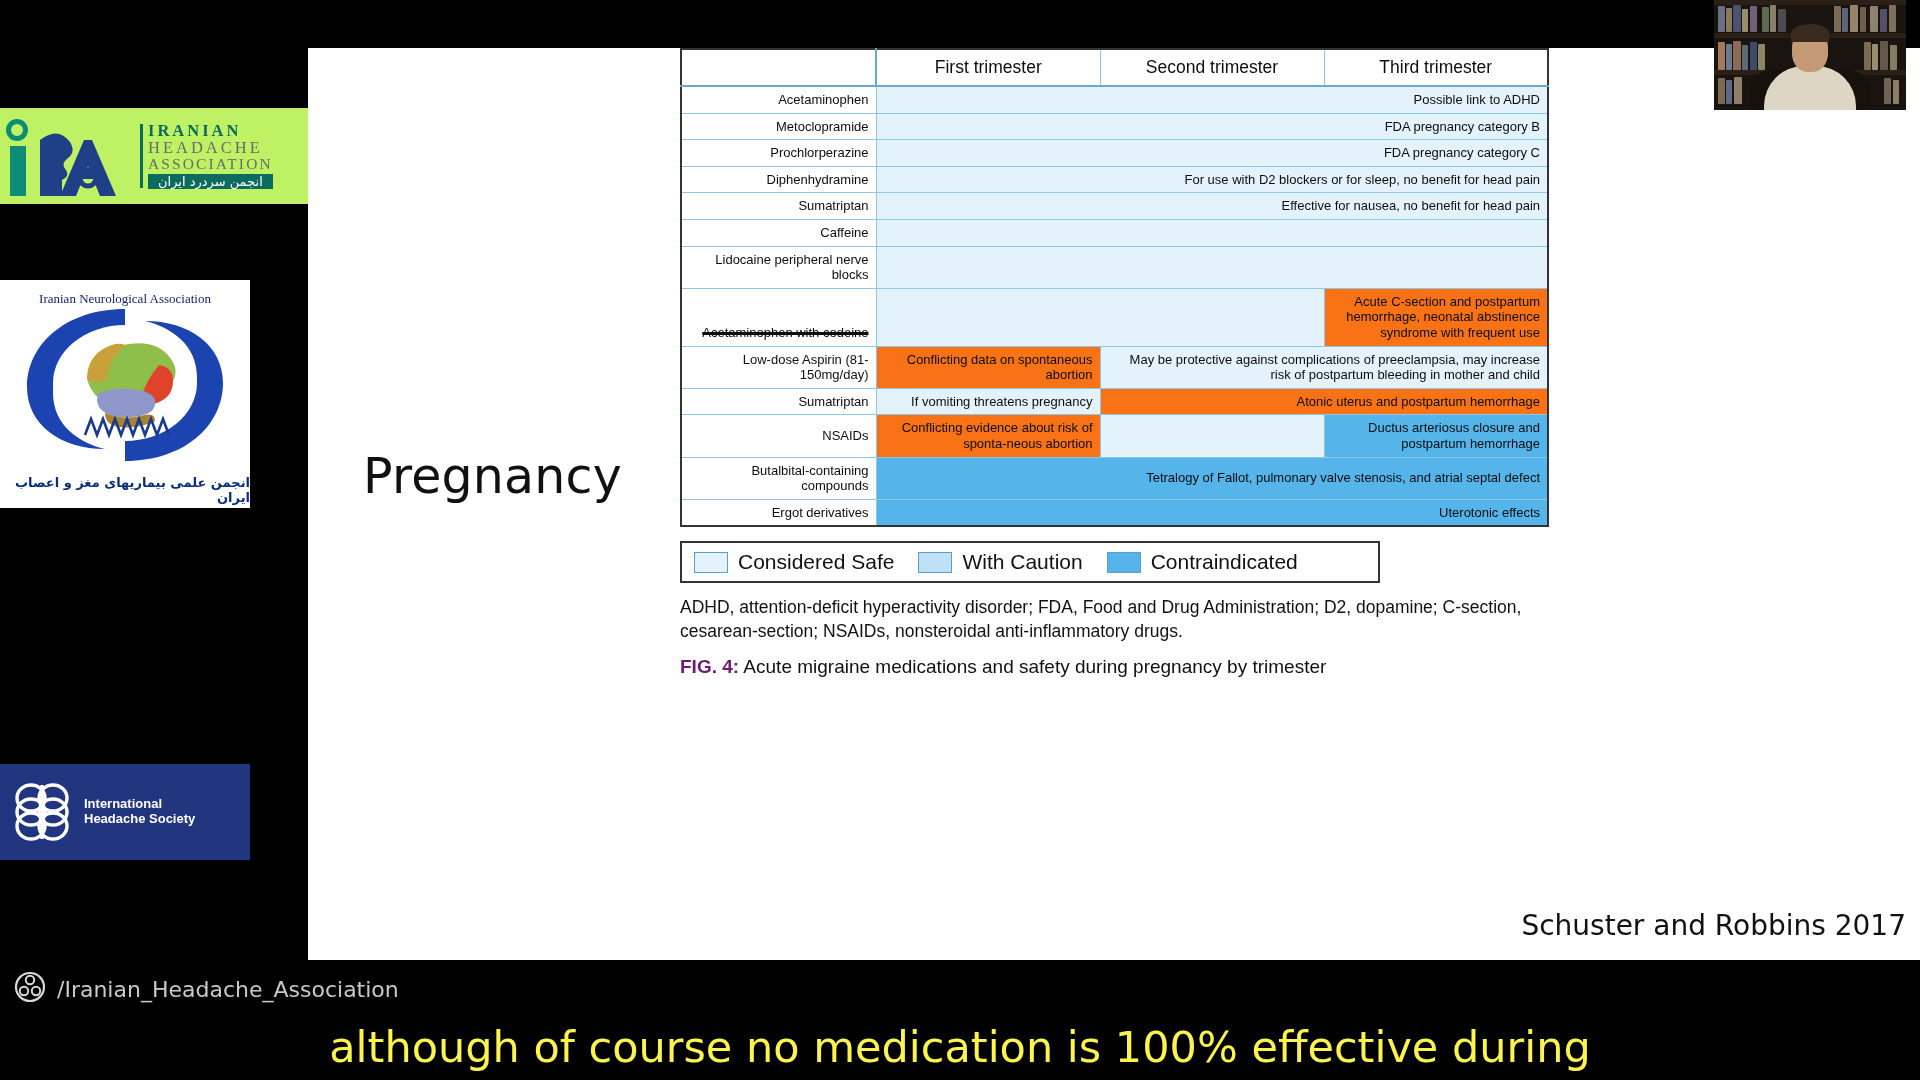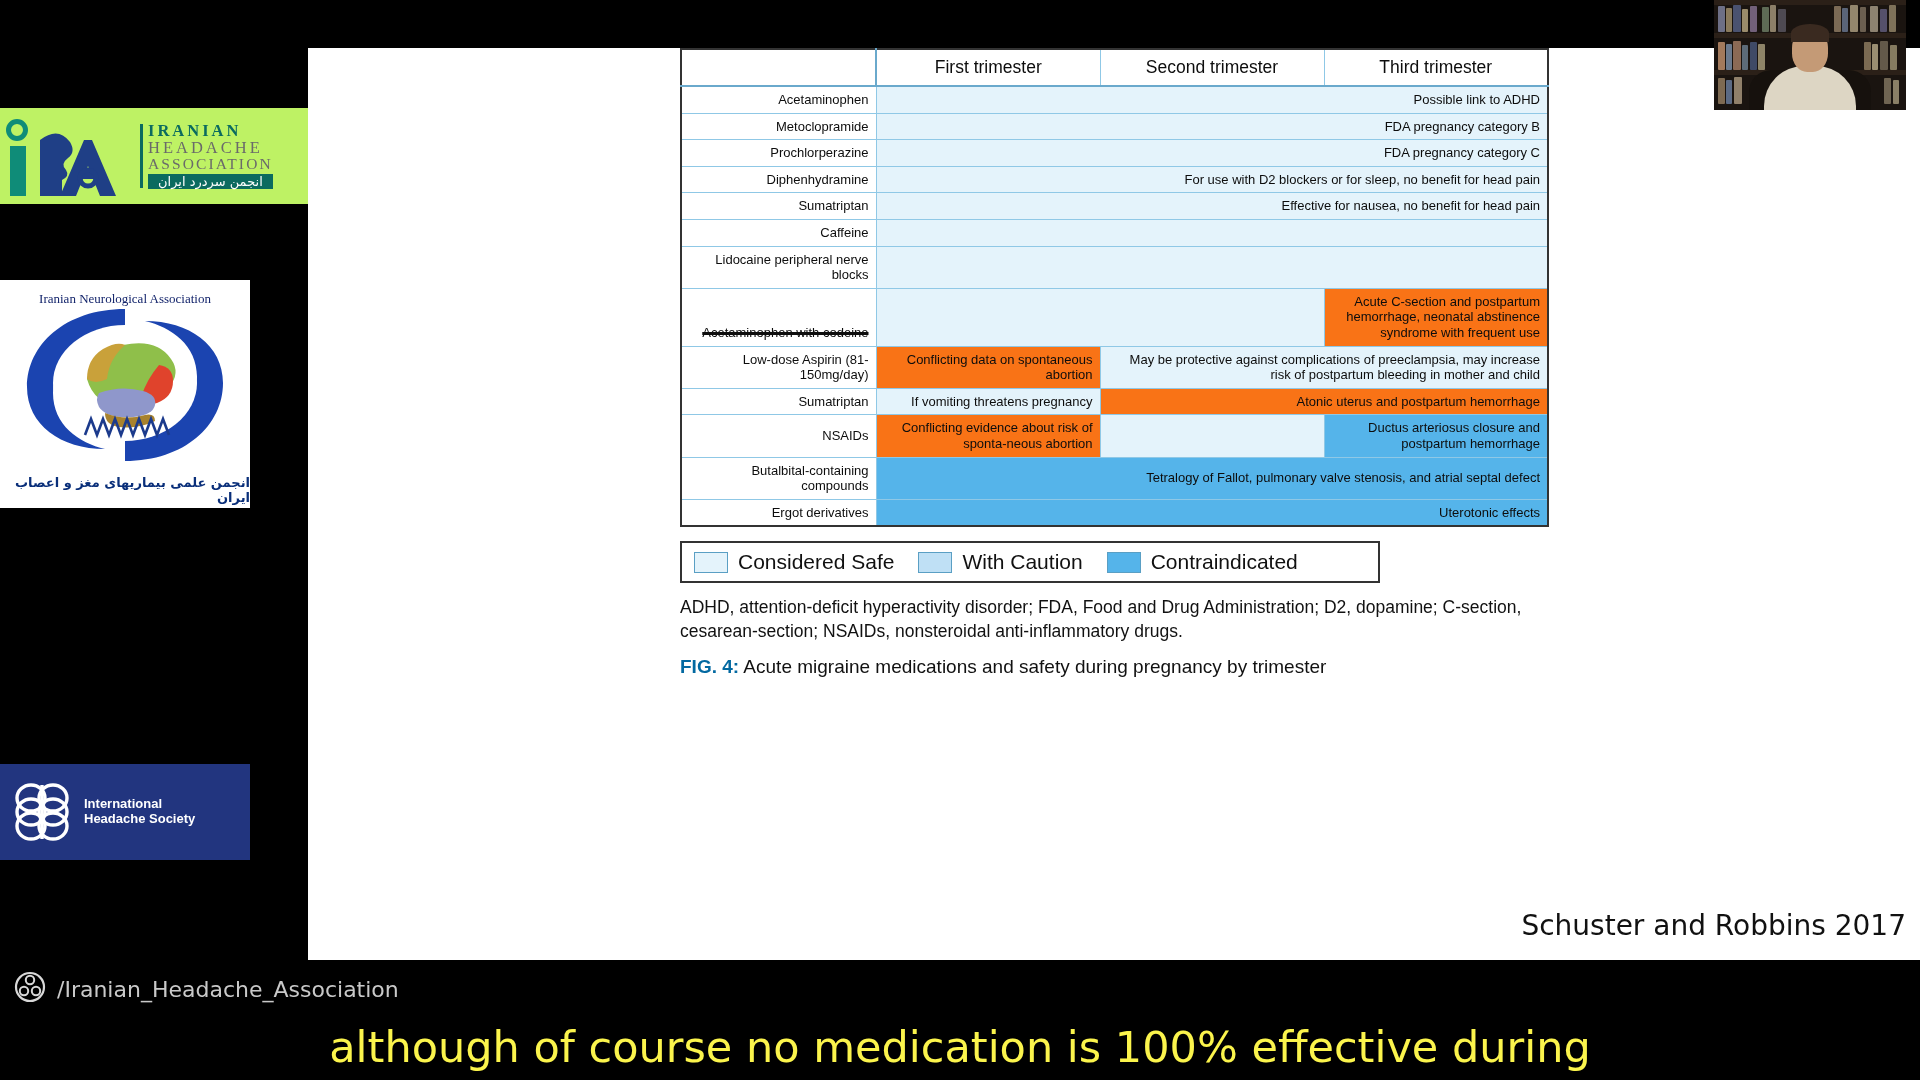--- a/index.html
+++ b/index.html
@@ -91,21 +91,21 @@
     font-size: 21px; color: #111;
   }
   #legend .sw { width: 34px; height: 21px; border: 1px solid #5a9fc4; flex: 0 0 34px; }
   #legend .lbl { margin-right: 14px; }
 
   #footnote {
     margin-top: 13px; width: 880px; font-size: 17.5px; color: #111;
     line-height: 1.35; font-family: "Liberation Sans", sans-serif;
   }
   #figcap { margin-top: 12px; font-size: 19px; color: #111; }
-  #figcap .figlbl { color: #0369a1; font-weight: 700; }
+  #figcap .figlbl { color: #701a75; font-weight: 700; }
 
   
   #webcam {
     position: absolute; right: 14px; top: 0; width: 192px; height: 110px;
     background: #1a1410; overflow: hidden; border: 0;
   }
   #webcam .shelf { position: absolute; left:0; right:0; background:#2b2018; }
   #webcam .book { position: absolute; bottom: 0; border-radius: 1px; }
   #webcam .person-head {
     position: absolute; left: 50%; transform: translateX(-50%); top: 28px;
@@ -191,20 +191,21 @@
         <line x1="28" y1="4" x2="28" y2="58"></line>
       </g>
     </svg>
     <div class="ihs-text">
       <div>International</div>
       <div>Headache Society</div>
     </div>
   </div>
 
   <div id="slide">
+    <div id="slide-title">Pregnancy</div>
     <div id="citation">Schuster and Robbins 2017</div>
 
     <div id="figure">
       <table class="fig">
         <thead>
           <tr class="hdr">
               <th style="width: 195px; border-right: 2px solid rgb(106, 169, 204);"></th>
               <th style="width: 224px;">First trimester</th>
               <th style="width: 224px;">Second trimester</th>
               <th style="width: 224px;">Third trimester</th>

